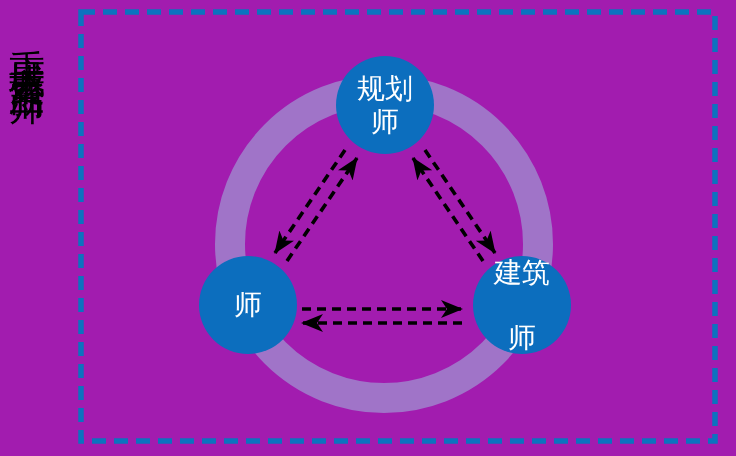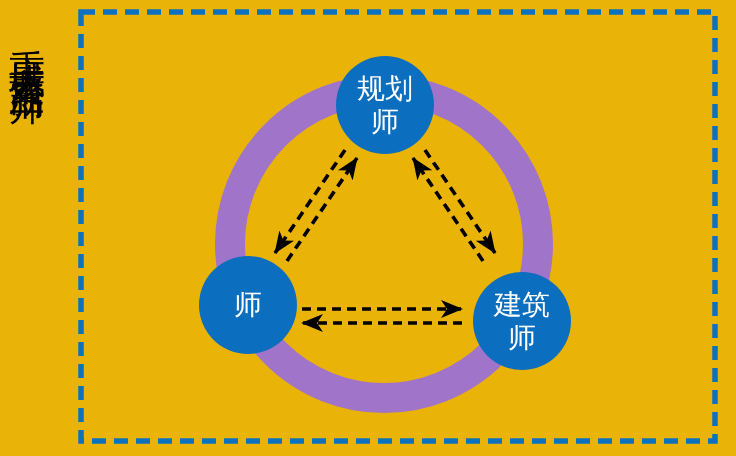--- a/index.html
+++ b/index.html
@@ -1,17 +1,17 @@
 <!DOCTYPE html>
 <html style="--node-blue: #0C6EBE; --ring-purple: #A074C8; --border-blue: #0C72BF; --arrow-black: #000000; --text-white: #FFFFFF; --title-black: #000000;"><head>
 <meta charset="utf-8">
 <style>
   html,body{margin:0;padding:0;background:#fff;}
   .canvas{
-    position:relative;width:736px;height:456px;background:#eab308;overflow:hidden;
+    position:relative;width:736px;height:456px;background:#a21caf;overflow:hidden;
     font-family:"Liberation Serif","DejaVu Serif",serif;
   }
   .vertical-title{
     position:absolute;left:9px;top:21px;
     writing-mode:vertical-rl;text-orientation:upright;
     font-size:36px;line-height:1;letter-spacing:6px;
     color:var(--title-black,#000);white-space:nowrap;
   }
   .diagram-svg{position:absolute;left:0;top:0;width:736px;height:456px;}
   .border-rect{fill:none;stroke:var(--border-blue,#0C72BF);stroke-width:5.5;stroke-dasharray:14 8;}
@@ -19,21 +19,21 @@
   .arrow{stroke:var(--arrow-black,#000);stroke-width:3.6;stroke-dasharray:9 6;fill:none;}
   .arrow-head{fill:var(--arrow-black,#000);}
   .node{
     position:absolute;width:98px;height:98px;border-radius:50%;
     background:var(--node-blue,#0C6EBE);color:var(--text-white,#fff);
     display:flex;flex-direction:column;align-items:center;justify-content:center;
     font-size:28px;line-height:1.18;text-align:center;
   }
   .node-top{left:336px;top:56px;}
   .node-left{left:199px;top:256px;}
-  .node-right{left:473px;top:272px;}
+  .node-right{left:473px;top:256px;justify-content:space-between;}
 </style>
 </head>
 <body>
 
 <div class="canvas">
 
   <div class="vertical-title">重庆城市更新三师</div>
 
   <svg class="diagram-svg" viewBox="0 0 736 456" xmlns="http://www.w3.org/2000/svg">
     <defs>

